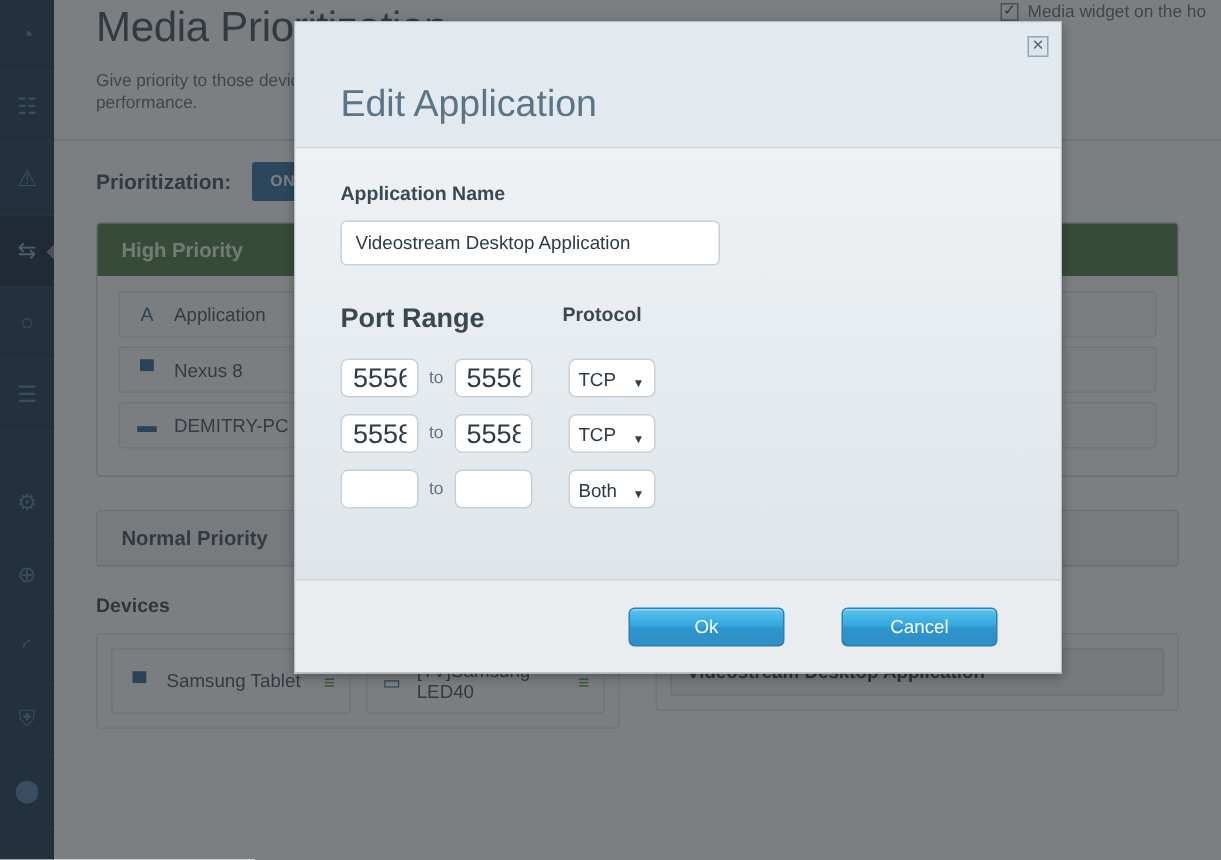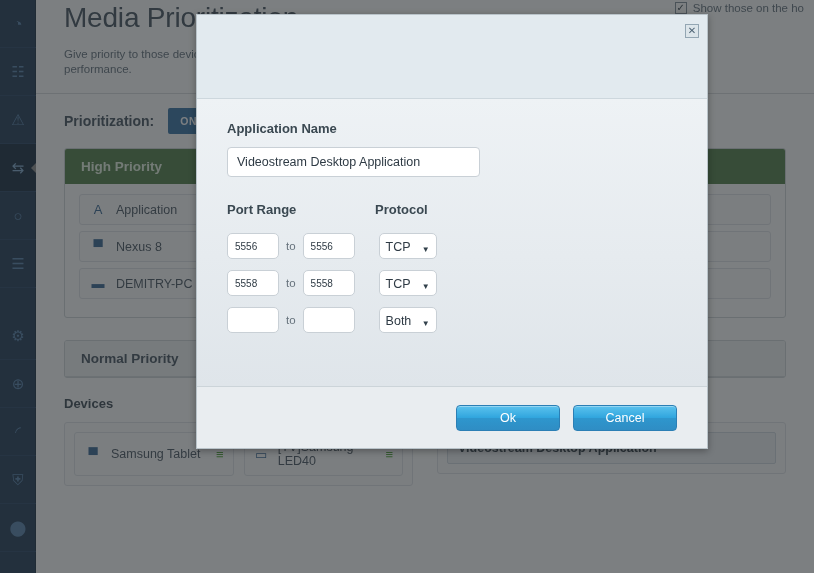--- a/index.html
+++ b/index.html
@@ -157,45 +157,45 @@
     font-size: 13px; font-weight: bold; color: #3a4851; margin-bottom: 11px;
   }
   .text-input {
     width: 253px; height: 30px;
     border: 1px solid #c9d0d6; border-radius: 4px; background: #fff;
     font-size: 12.5px; color: #2e3a44;
     padding: 0 9px; outline: none;
     font-family: "Liberation Sans", sans-serif;
   }
   .cols-hdr { display: flex; margin-top: 25px; }
-  .cols-hdr .h1 { width: 148px; font-size: 13px; font-weight: bold; color: #3a4851; }
+  .cols-hdr .h1 { width: 148px; font-size: 18px; font-weight: bold; color: #3a4851; }
   .cols-hdr .h2 { font-size: 13px; font-weight: bold; color: #3a4851; text-align: right; }
 
   .port-row { display: flex; align-items: center; margin-top: 11px; }
   .port-in {
     width: 52px; height: 26px;
     border: 1px solid #c9d0d6; border-radius: 5px; background: #fff;
-    font-size: 10px; color: #2e3a44; padding: 0 7px; outline: none;
+    font-size: 18px; color: #2e3a44; padding: 0 7px; outline: none;
     font-family: "Liberation Sans", sans-serif;
   }
   .to-lbl { font-size: 11.5px; color: #66727c; padding: 0 7px; }
   .proto-wrap { margin-left: 24px; }
   .proto {
     width: 58px; height: 26px;
     border: 1px solid #c9d0d6; border-radius: 5px; background: #fff;
     display: flex; align-items: flex-end; padding: 4px 6px;
     font-size: 12.5px; color: #2e3a44;
   }
   .proto .cv { margin-left: auto; font-size: 8px; color: #32404b; }
 
   .modal-foot {
     height: 62px; background: #e9edf0;
     border-top: 1px solid #ccd4d9;
     display: flex; align-items: center; justify-content: flex-end;
-    gap: 13px; padding-right: 30px;
+    gap: 38px; padding-right: 42px;
   }
   .btn {
     width: 104px; height: 26px; border-radius: 4px;
     border: 1px solid #2b7fb5;
     background: linear-gradient(180deg, #5bc2ee 0%, #31a6de 48%, #2e96cd 52%, #2f8dc4 100%);
     color: #fff; font-size: 12.5px; cursor: pointer;
     font-family: "Liberation Sans", sans-serif;
     box-shadow: inset 0 1px 0 rgba(255,255,255,.35);
   }
 </style>
@@ -246,21 +246,21 @@
 
     <div class="content">
 
       <div class="page-head">
         <div class="page-title">Media Prioritization</div>
         <div class="page-sub">Give priority to those devices, applications and services for best performance.</div>
       </div>
 
       <div class="head-right">
         <span class="chk">✓</span>
-        <span>Show those on the ho</span>
+        <span>Media widget on the ho</span>
       </div>
 
       <div class="hr-sep"></div>
 
       <div class="prio-row">
         <span class="prio-label">Prioritization:</span>
         <span class="toggle">ON</span>
       </div>
 
       <div class="panel">
@@ -320,20 +320,21 @@
       </div>
 
     </div>
   </div>
 
   <div class="overlay"></div>
 
   <div class="modal">
 
     <div class="modal-head">
+      <div class="modal-title">Edit Application</div>
       <div class="close-btn">✕</div>
     </div>
 
     <div class="modal-body">
 
       <div class="field-label">Application Name</div>
       <input class="text-input" type="text" value="Videostream Desktop Application" style="">
 
       <div class="cols-hdr">
         <div class="h1">Port Range</div>

